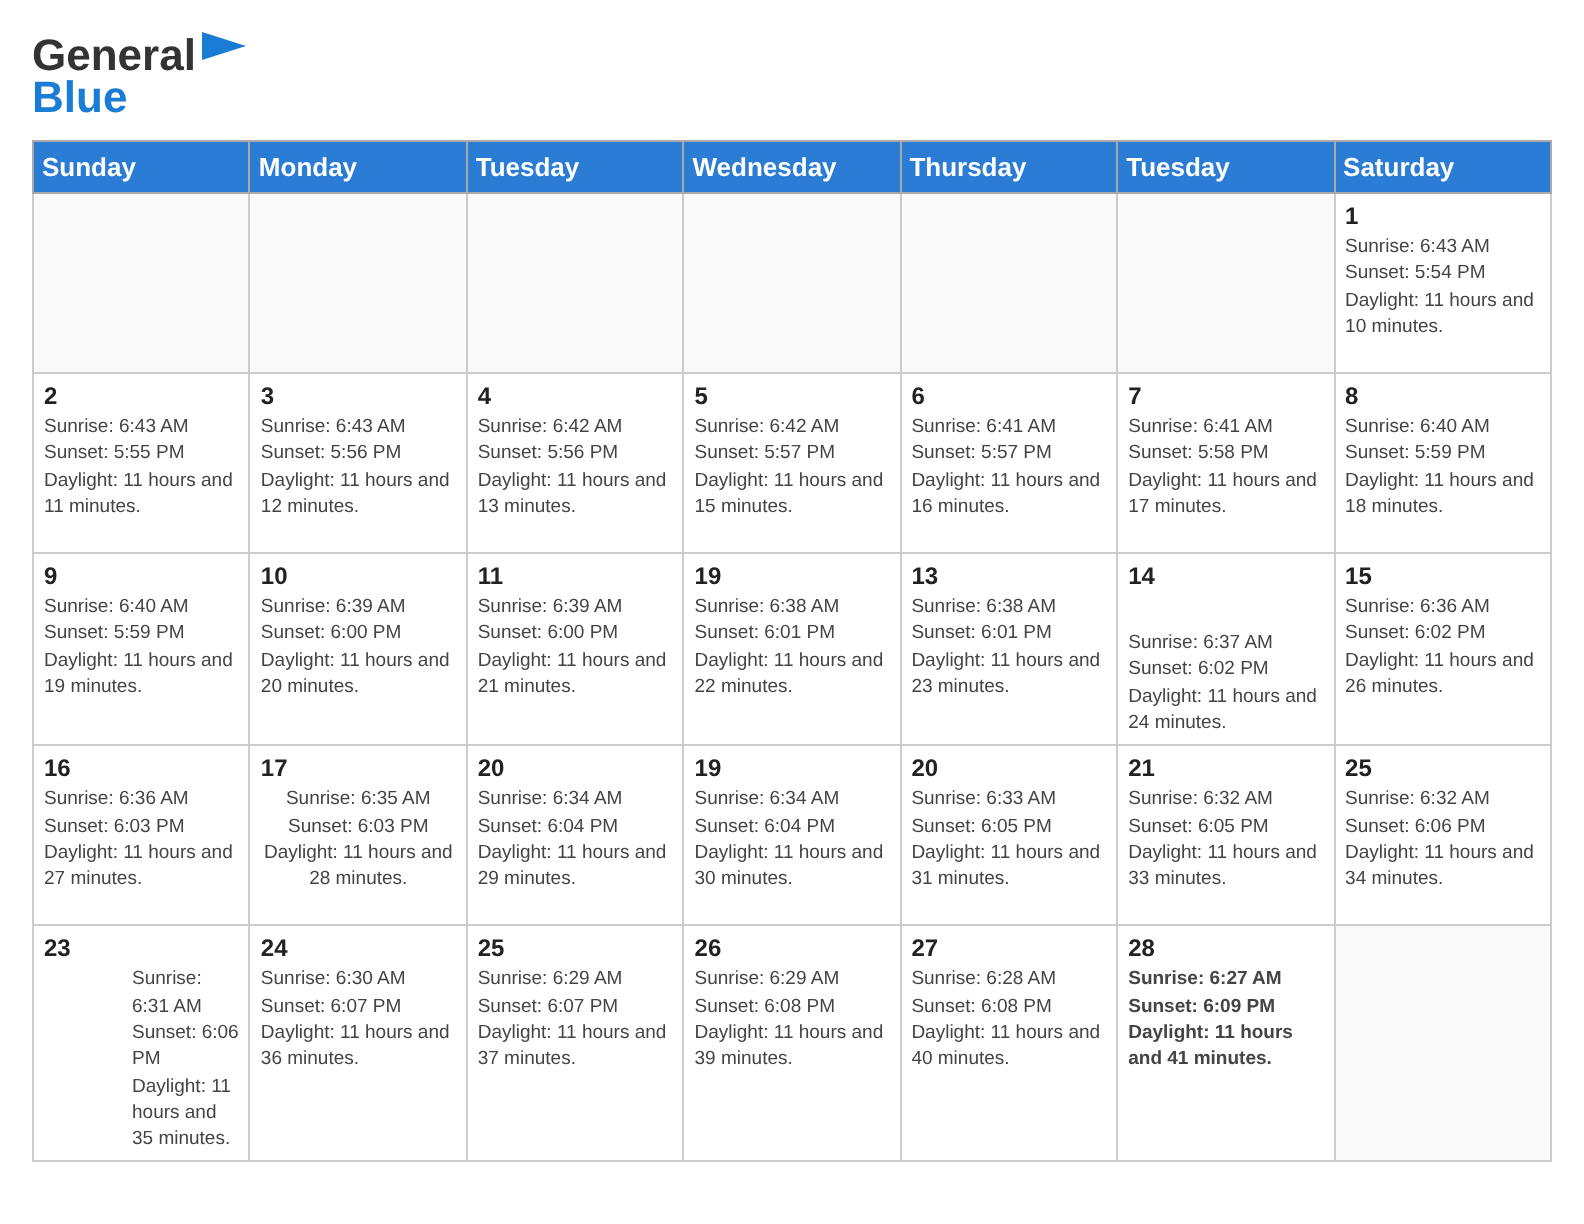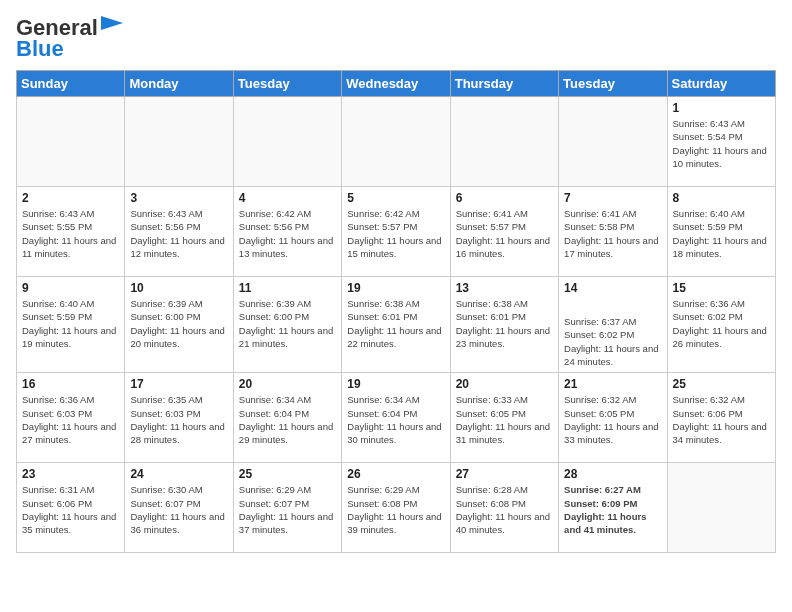--- a/index.html
+++ b/index.html
@@ -219,21 +219,21 @@
       </tr>
       <tr>
         <td>
           <span class="day-num">16</span>
           <div class="day-info" style="white-space: pre-line;">Sunrise: 6:36 AM
 Sunset: 6:03 PM
 Daylight: 11 hours and 27 minutes.</div>
         </td>
         <td>
           <span class="day-num">17</span>
-          <div class="day-info" style="white-space: pre-line;">Sunrise: 6:35 AM
+          <div class="day-info" style="white-space: pre-line; text-align: center;">Sunrise: 6:35 AM
 Sunset: 6:03 PM
 Daylight: 11 hours and 28 minutes.</div>
         </td>
         <td>
           <span class="day-num">20</span>
           <div class="day-info" style="white-space: pre-line;">Sunrise: 6:34 AM
 Sunset: 6:04 PM
 Daylight: 11 hours and 29 minutes.</div>
         </td>
         <td>
@@ -257,21 +257,21 @@
         <td>
           <span class="day-num">25</span>
           <div class="day-info" style="white-space: pre-line;">Sunrise: 6:32 AM
 Sunset: 6:06 PM
 Daylight: 11 hours and 34 minutes.</div>
         </td>
       </tr>
       <tr>
         <td>
           <span class="day-num">23</span>
-          <div class="day-info" style="white-space: pre-line;">Sunrise: 6:31 AM
+          <div class="day-info" style="white-space: pre-line; margin-left: 44px;">Sunrise: 6:31 AM
 Sunset: 6:06 PM
 Daylight: 11 hours and 35 minutes.</div>
         </td>
         <td>
           <span class="day-num">24</span>
           <div class="day-info" style="white-space: pre-line;">Sunrise: 6:30 AM
 Sunset: 6:07 PM
 Daylight: 11 hours and 36 minutes.</div>
         </td>
         <td>

